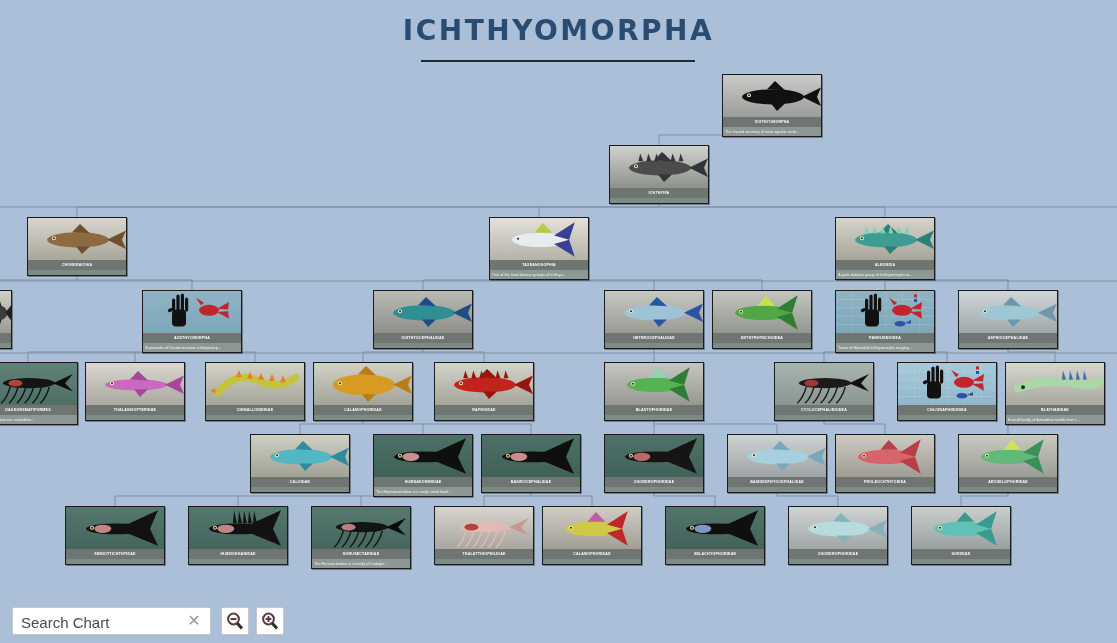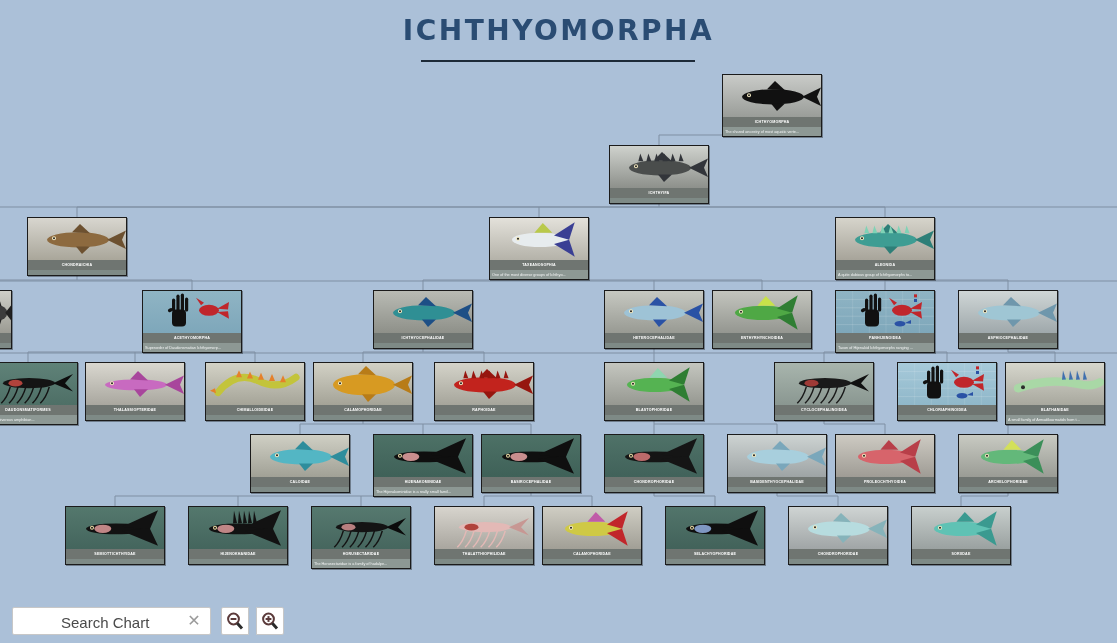--- a/index.html
+++ b/index.html
@@ -81,21 +81,21 @@
   }
   #search-box{
     position:absolute;left:12px;top:7px;width:199px;height:28px;
     background:#ffffff;border:1px solid #c7c7c7;border-radius:2px;
     box-sizing:border-box;
   }
   #search-input{
     position:absolute;left:6px;top:0;width:160px;height:26px;
     border:0;outline:0;background:transparent;
     font-family:"Liberation Sans",sans-serif;
-    font-size:15px;color:#4a4a4a;margin-left:40px;
+    font-size:15px;color:#4a4a4a;
   }
   #search-input::placeholder{color:#4a4a4a;}
   #clear-btn{
     position:absolute;right:7px;top:4px;width:18px;height:18px;
     color:#9a9a9a;font-size:16px;line-height:18px;text-align:center;
     cursor:pointer;
   }
   .zoombtn{
     position:absolute;top:7px;width:28px;height:28px;
     background:#ffffff;border:1px solid #c7c7c7;

